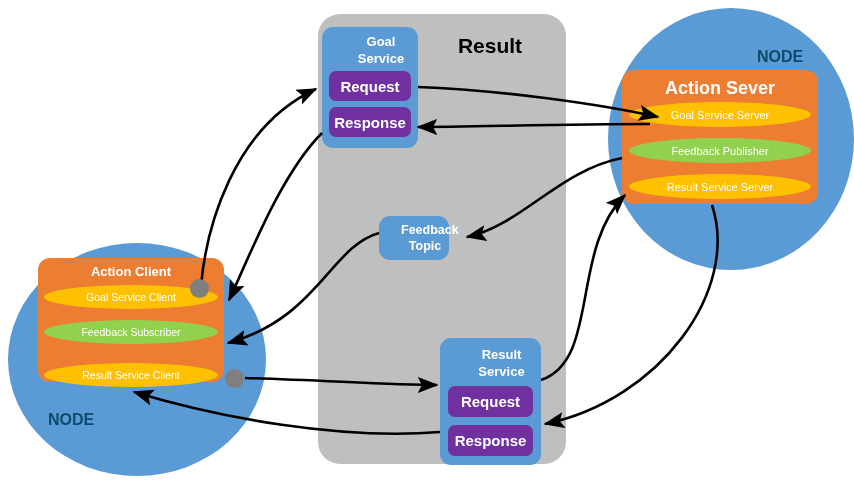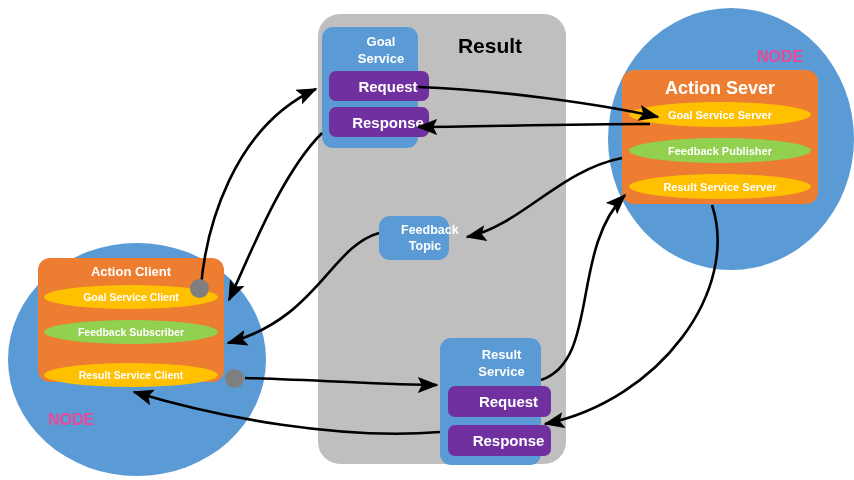--- a/index.html
+++ b/index.html
@@ -64,21 +64,20 @@
   .msg-box {
     position: absolute;
     background: #7030A0;
     border-radius: 7px;
     display: flex;
     align-items: center;
     justify-content: center;
     color: #ffffff;
     font-size: 15px;
     font-weight: bold;
-    padding-left: 18px;
   }
 
   
   #goal-service { left: 322px; top: 27px; width: 96px; height: 121px; }
   #goal-service .svc-title { top: 6px; }
   #goal-service .msg-request  { left: 7px; top: 44px; width: 82px; height: 30px; }
   #goal-service .msg-response { left: 7px; top: 80px; width: 82px; height: 30px; }
 
   
   #result-service { left: 440px; top: 322px; width: 101px; height: 127px; margin-top: 16px; }
@@ -97,21 +96,21 @@
     position: absolute;
     background: #5B9BD5;
     border-radius: 50%;
     z-index: 2;
   }
   #node-client { left: 8px;  top: 243px; width: 258px; height: 233px; }
   #node-server { left: 608px; top: 8px;  width: 246px; height: 262px; }
 
   .node-label {
     position: absolute;
-    color: #ec4899;
+    color: #0c4a6e;
     font-size: 16px;
     font-weight: bold;
     z-index: 4;
   }
   #node-label-client { left: 48px; top: 411px; }
   #node-label-server { left: 757px; top: 48px; }
 
   
   .action-box {
     position: absolute;
@@ -133,21 +132,21 @@
   #action-server .action-box-title { top: 8px; font-size: 18px; }
 
   
   .pill {
     position: absolute;
     border-radius: 50%;
     display: flex;
     align-items: center;
     justify-content: center;
     color: #ffffff;
-    font-weight: bold;
+    font-weight: normal;
     white-space: nowrap;
   }
   .pill-yellow { background: #FFC000; }
   .pill-green  { background: #92D050; }
 
   #action-client .pill { left: 6px; width: 174px; height: 24px; font-size: 10.5px; }
   #action-client .pill-1 { top: 27px; }
   #action-client .pill-2 { top: 62px; }
   #action-client .pill-3 { top: 97px; margin-top: 8px; }
 

